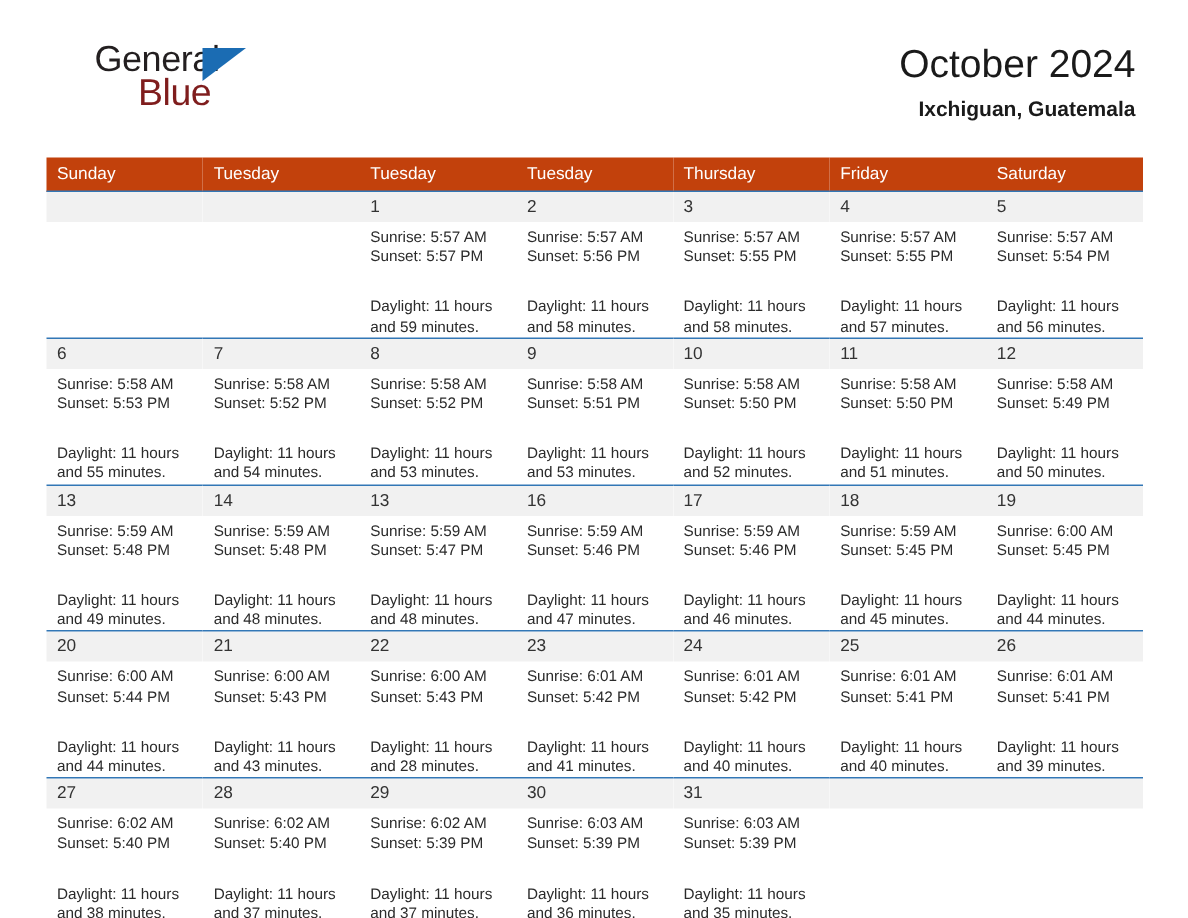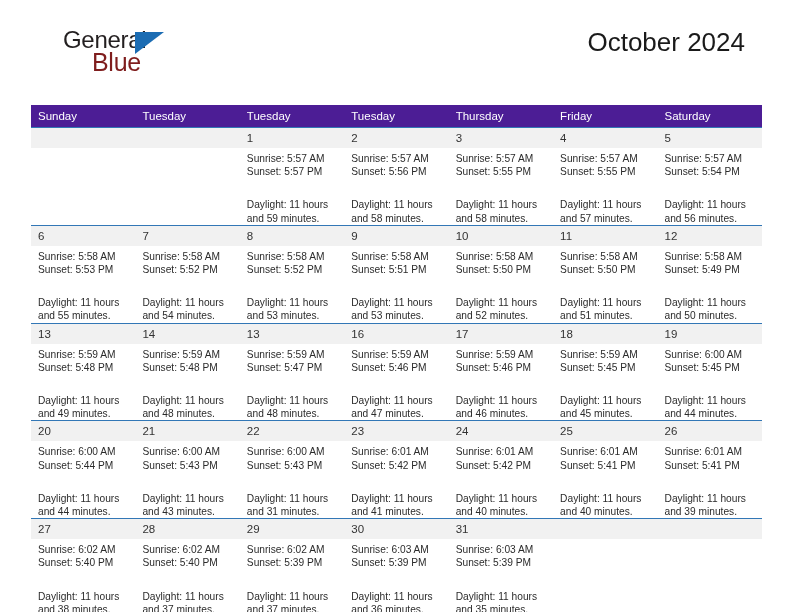--- a/index.html
+++ b/index.html
@@ -60,21 +60,21 @@
     left: 29px;
     top: 22px;
     font-size: 25px;
     letter-spacing: -0.3px;
     color: #7f1d1d;
     font-family: "Liberation Sans", sans-serif;
   }
 
   .titles {
     position: absolute;
-    right: 16px;
+    right: 4px;
     top: 0;
     text-align: right;
   }
   .cal-title {
     font-size: 26px;
     color: #1a1a1a;
     font-weight: normal;
     line-height: 32px;
     white-space: nowrap;
   }
@@ -90,21 +90,21 @@
   
   .calendar {
     position: absolute;
     left: 31px;
     top: 105px;
     width: 731px;
     border-collapse: collapse;
     table-layout: fixed;
   }
   .calendar th {
-    background: #4c1d95;
+    background: #c2410c;
     color: #ffffff;
     font-size: 11.5px;
     font-weight: normal;
     text-align: left;
     padding: 5px 0 5px 7px;
     height: 11px;
     border: none;
   }
   .calendar td {
     vertical-align: top;
@@ -150,20 +150,21 @@
   <div class="topbar">
 
     <div class="logo">
       <span class="logo-general">General</span>
       <span class="logo-triangle"></span>
       <span class="logo-blue">Blue</span>
     </div>
 
     <div class="titles">
       <div class="cal-title">October 2024</div>
+      <div class="cal-sub">Ixchiguan, Guatemala</div>
     </div>
 
   </div>
 
   <table class="calendar">
     <thead>
       <tr>
         <th>Sunday</th>
         <th>Tuesday</th>
         <th>Tuesday</th>
@@ -353,21 +354,21 @@
               <div>Sunrise: 6:00 AM</div>
               <div>Sunset: 5:43 PM</div>
               <div class="daylight">Daylight: 11 hours and 43 minutes.</div>
             </div>
           </td>
           <td>
             <div class="daynum">22</div>
             <div class="details">
               <div>Sunrise: 6:00 AM</div>
               <div>Sunset: 5:43 PM</div>
-              <div class="daylight">Daylight: 11 hours and 31 minutes.</div>
+              <div class="daylight">Daylight: 11 hours and 28 minutes.</div>
             </div>
           </td>
           <td>
             <div class="daynum">23</div>
             <div class="details">
               <div>Sunrise: 6:01 AM</div>
               <div>Sunset: 5:42 PM</div>
               <div class="daylight">Daylight: 11 hours and 41 minutes.</div>
             </div>
           </td>

